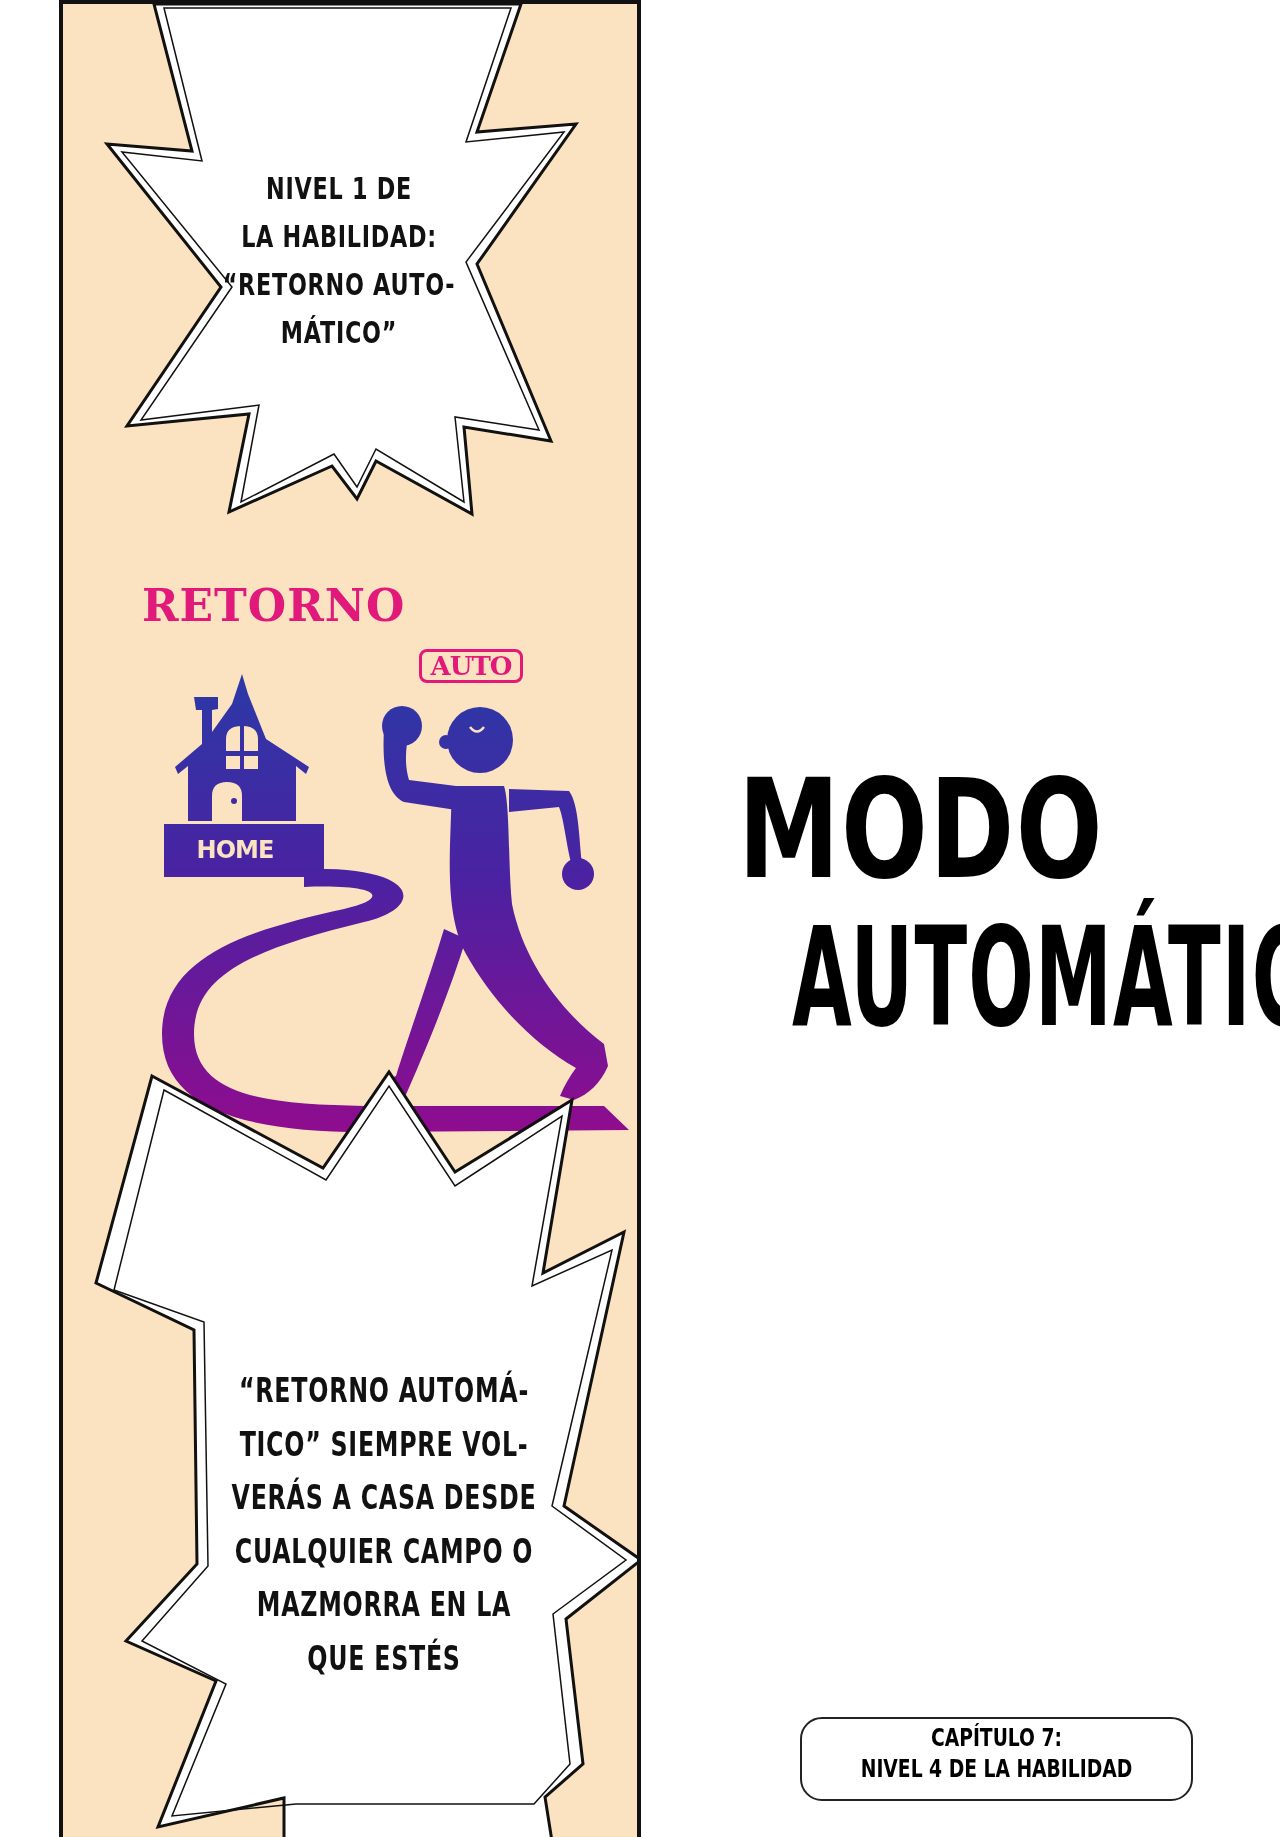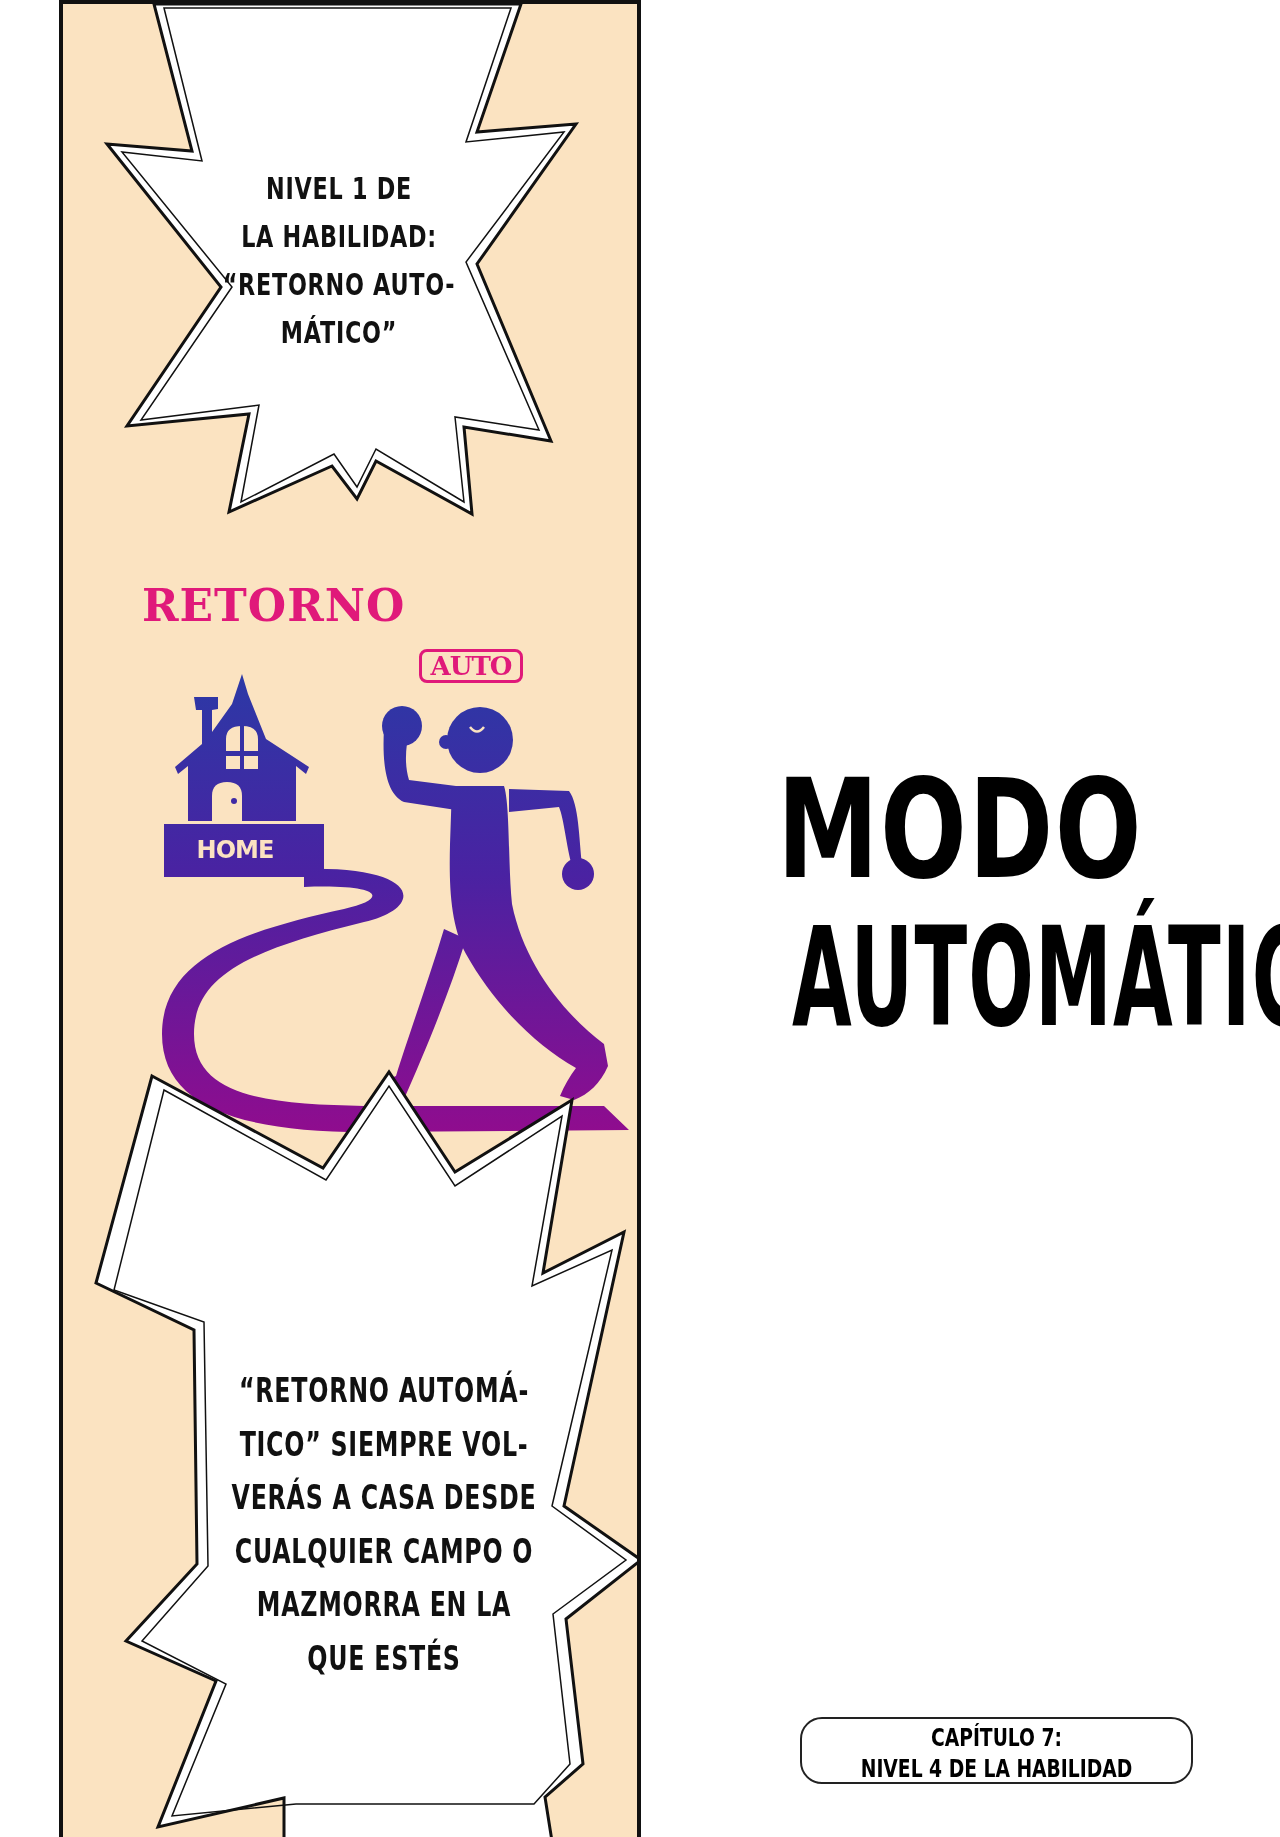--- a/index.html
+++ b/index.html
@@ -36,29 +36,29 @@
     color: #e0197a; font-family: "DejaVu Serif", serif; font-weight: bold;
     font-size: 26px; line-height: 28px; text-align: center; letter-spacing: -1px;
   }
   .home-label {
     position: absolute; left: 170px; top: 826px; width: 142px;
     color: #fbe3c1; font-family: "DejaVu Sans", sans-serif; font-weight: bold;
     font-size: 24px; line-height: 40px; text-align: center; letter-spacing: -1px;
   }
 
   .title {
-    position: absolute; left: 660px; top: 755px; width: 600px; text-align: center;
+    position: absolute; left: 660px; top: 755px; width: 600px; text-align: left;
     font-family: "DejaVu Sans", sans-serif; font-weight: bold; color: #000;
     text-transform: uppercase;
   }
   .title .l1 { display: block; font-size: 138px; line-height: 150px; transform: scaleX(0.74); letter-spacing: 2px; }
   .title .l2 { display: block; font-size: 138px; line-height: 130px; transform: scaleX(0.56); letter-spacing: 2px; margin-top: 8px; }
 
   .chapter-box {
-    position: absolute; left: 800px; top: 1717px; width: 393px; height: 67px;
+    position: absolute; left: 800px; top: 1717px; width: 393px; height: 84px;
     border: 2px solid #222; border-radius: 22px; box-sizing: border-box; background: #fff;
     text-align: center; color: #000;
     font-family: "DejaVu Sans", sans-serif; font-weight: bold;
   }
   .chapter-box .c1, .chapter-box .c2 {
     display: block; font-size: 24px; line-height: 31px; transform: scaleX(0.78);
   }
   .chapter-box .c1 { margin-top: 4px; }
 </style>
 </head>

